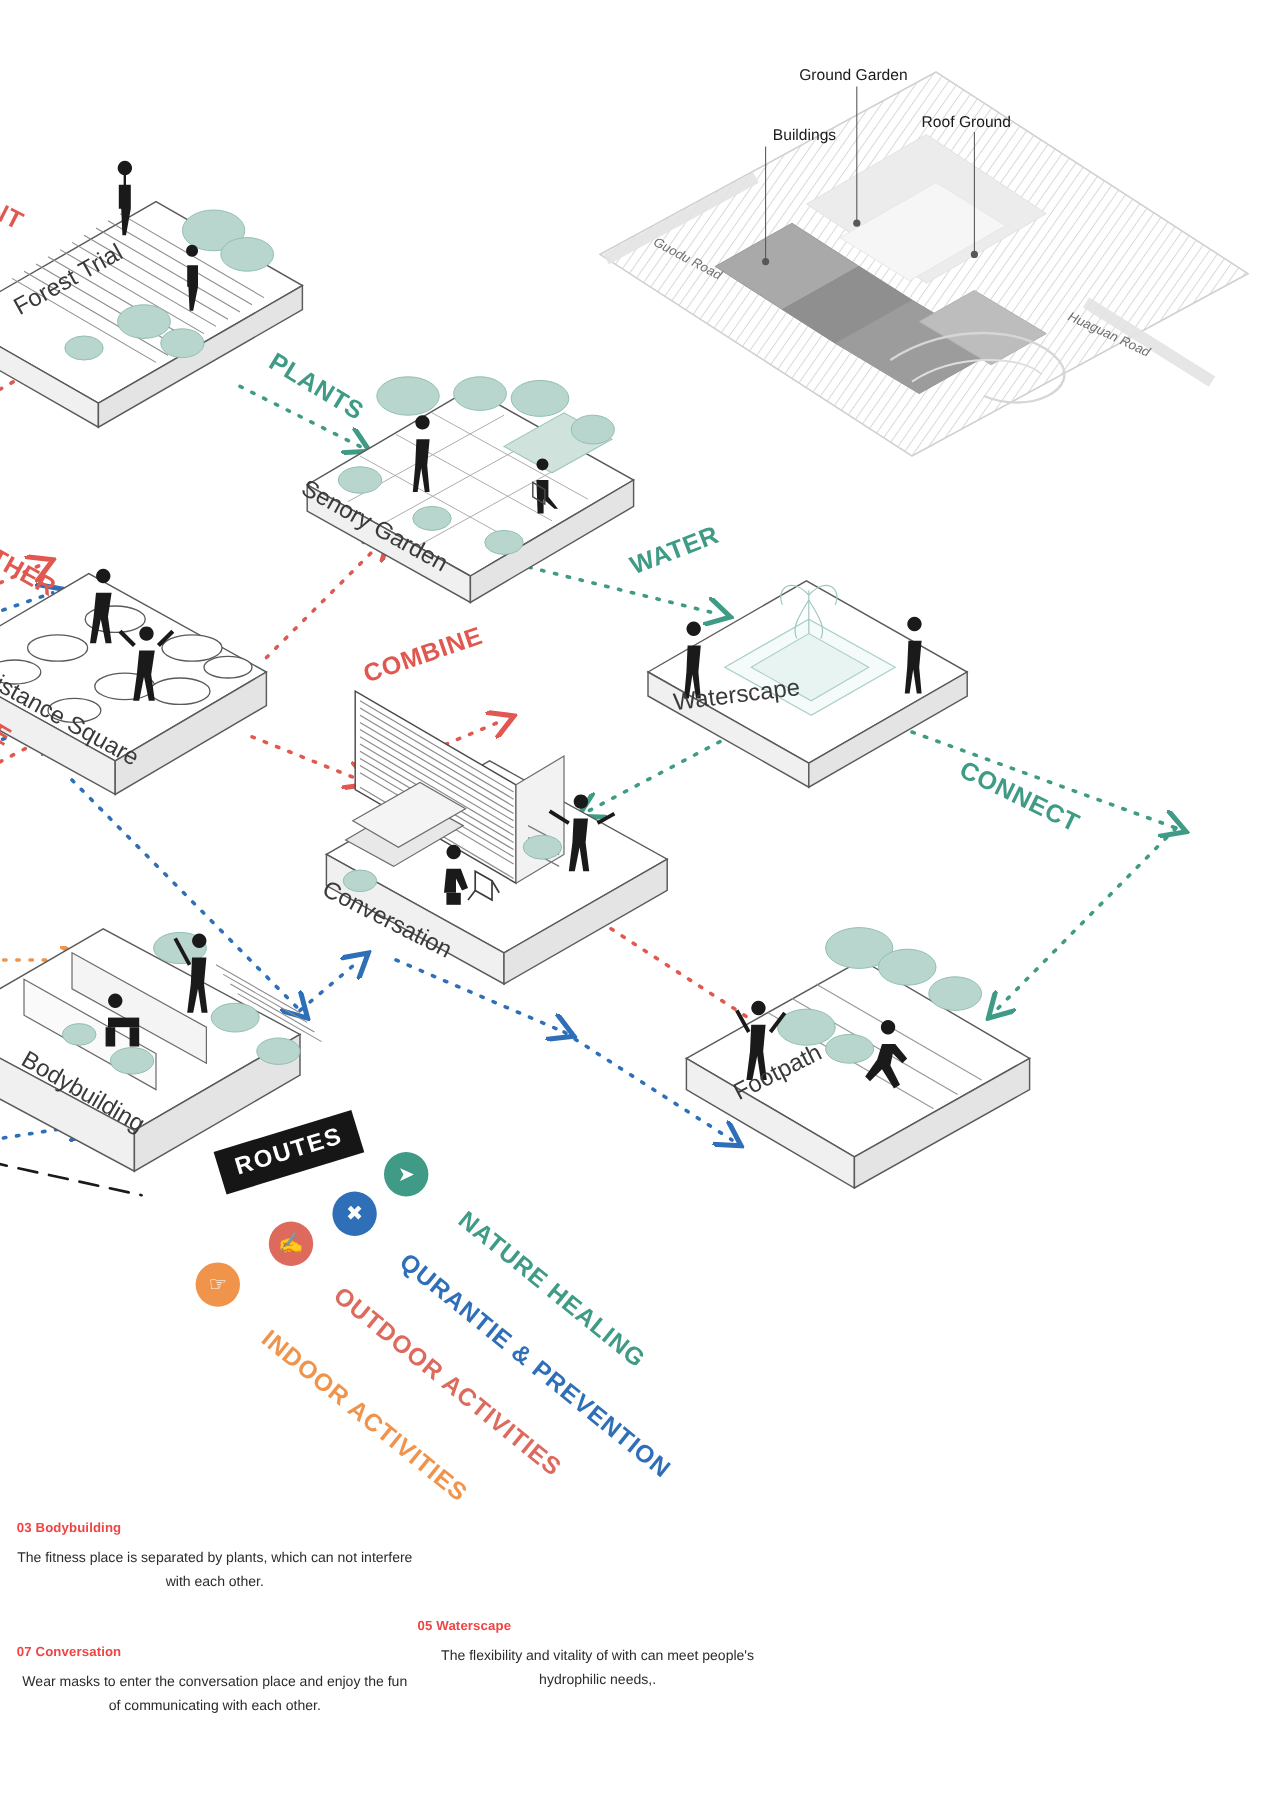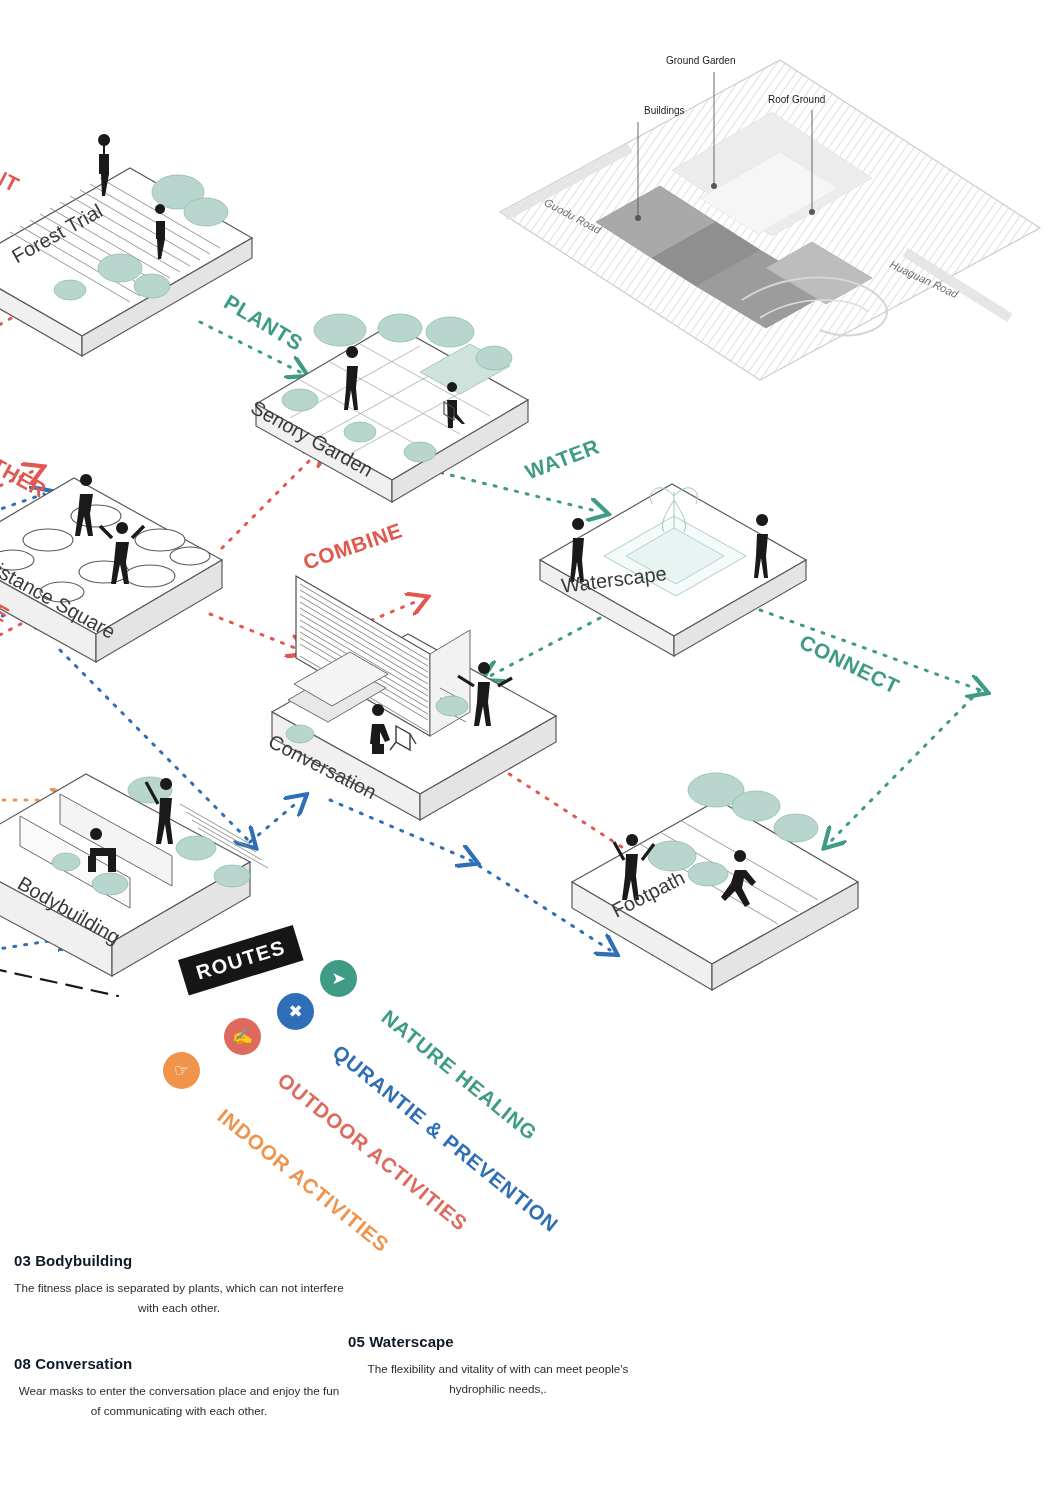--- a/index.html
+++ b/index.html
@@ -25,42 +25,42 @@
     position: absolute;
     left: 0; top: 0;
     width: 1063px;
     height: 1500px;
   }
   
   .caption-block {
     position: absolute;
   }
   .caption-title {
-    font-size: 15px;
+    font-size: 11px;
     font-weight: bold;
-    color: #0f172a;
-    margin: 0 0 9px 0;
+    color: #ef4444;
+    margin: 16px 0 9px 0;
     letter-spacing: 0.1px;
   }
   .caption-body {
     font-size: 11.7px;
     line-height: 1.72;
     color: #2b2b2b;
     margin: 0;
     text-align: center;
   }
   #cap-body    { left: 14px;  top: 1252px; width: 330px; }
   #cap-conv    { left: 14px;  top: 1355px; width: 330px; }
   #cap-water   { left: 348px; top: 1333px; width: 300px; }
   #cap-forest  { left: 700px; top: 1333px; width: 330px; }
 
   
   .plan-label {
     position: absolute;
-    font-size: 10px;
+    font-size: 13px;
     color: #1a1a1a;
     white-space: nowrap;
   }
   #plan-ground { left: 666px; top: 55px; }
   #plan-roof   { left: 768px; top: 94px; }
   #plan-build  { left: 644px; top: 105px; }
 
   .road-label {
     position: absolute;
     font-size: 11px;
@@ -473,21 +473,21 @@
   <div class="legend-word" id="lw-quar">QURANTIE &amp; PREVENTION</div>
   <div class="legend-word" id="lw-out">OUTDOOR ACTIVITIES</div>
   <div class="legend-word" id="lw-in">INDOOR ACTIVITIES</div>
 
   <div class="caption-block" id="cap-body">
     <p class="caption-title">03 Bodybuilding</p>
     <p class="caption-body">The fitness place is separated by plants, which can not interfere with each other.</p>
   </div>
 
   <div class="caption-block" id="cap-conv">
-    <p class="caption-title">08 Conversation</p>
+    <p class="caption-title">07 Conversation</p>
     <p class="caption-body">Wear masks to enter the conversation place and enjoy the fun of communicating with each other.</p>
   </div>
 
   <div class="caption-block" id="cap-water">
     <p class="caption-title">05 Waterscape</p>
     <p class="caption-body">The flexibility and vitality of with can meet people's hydrophilic needs,.</p>
   </div>
 
 
 </div>

